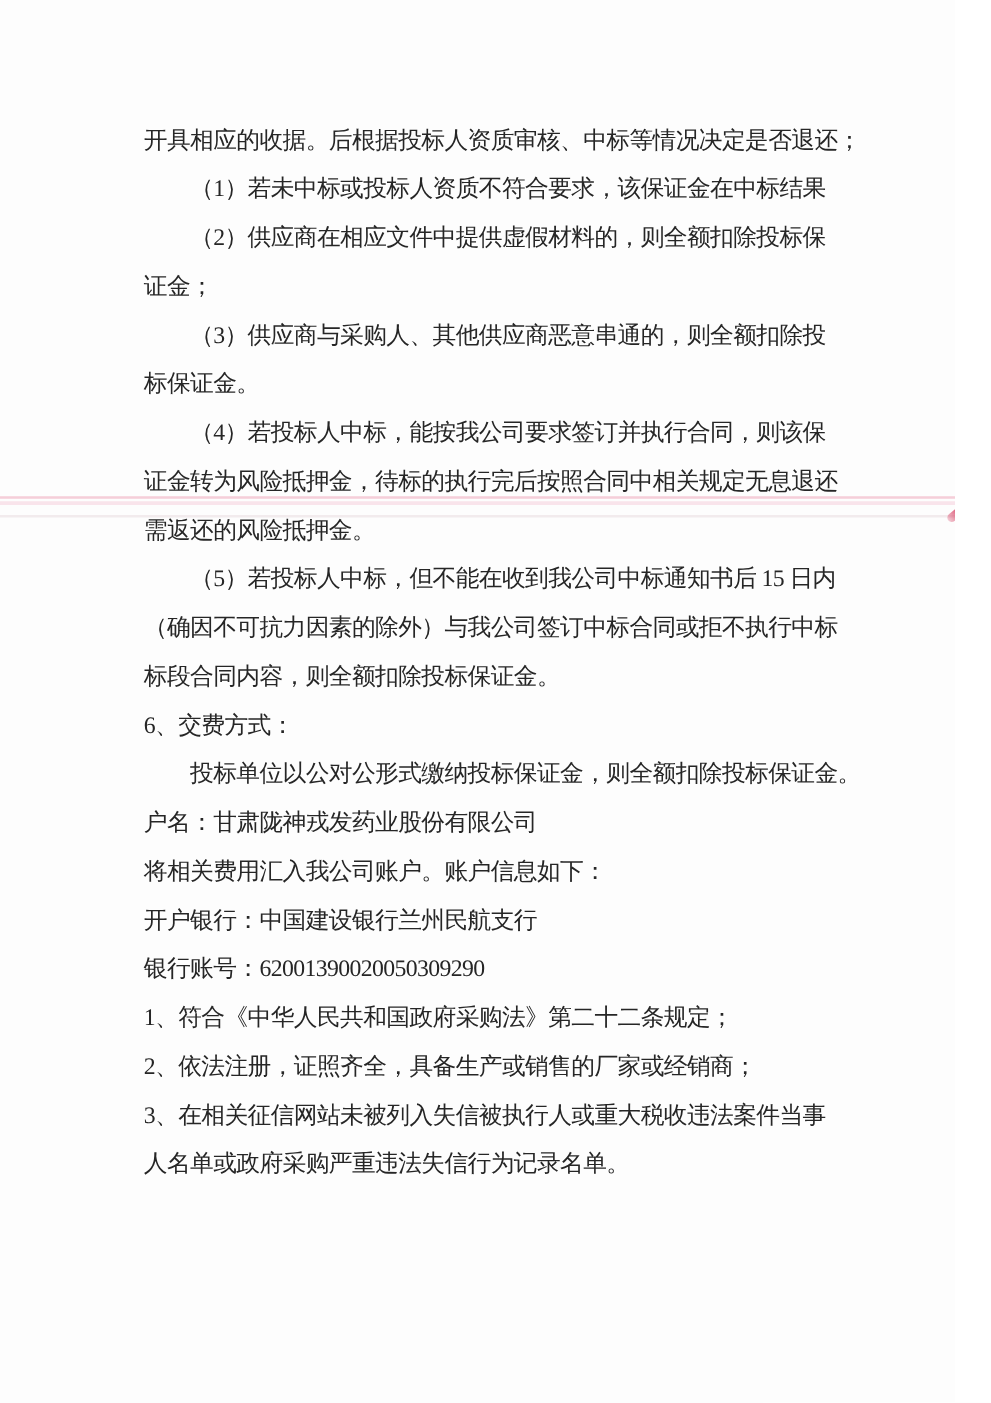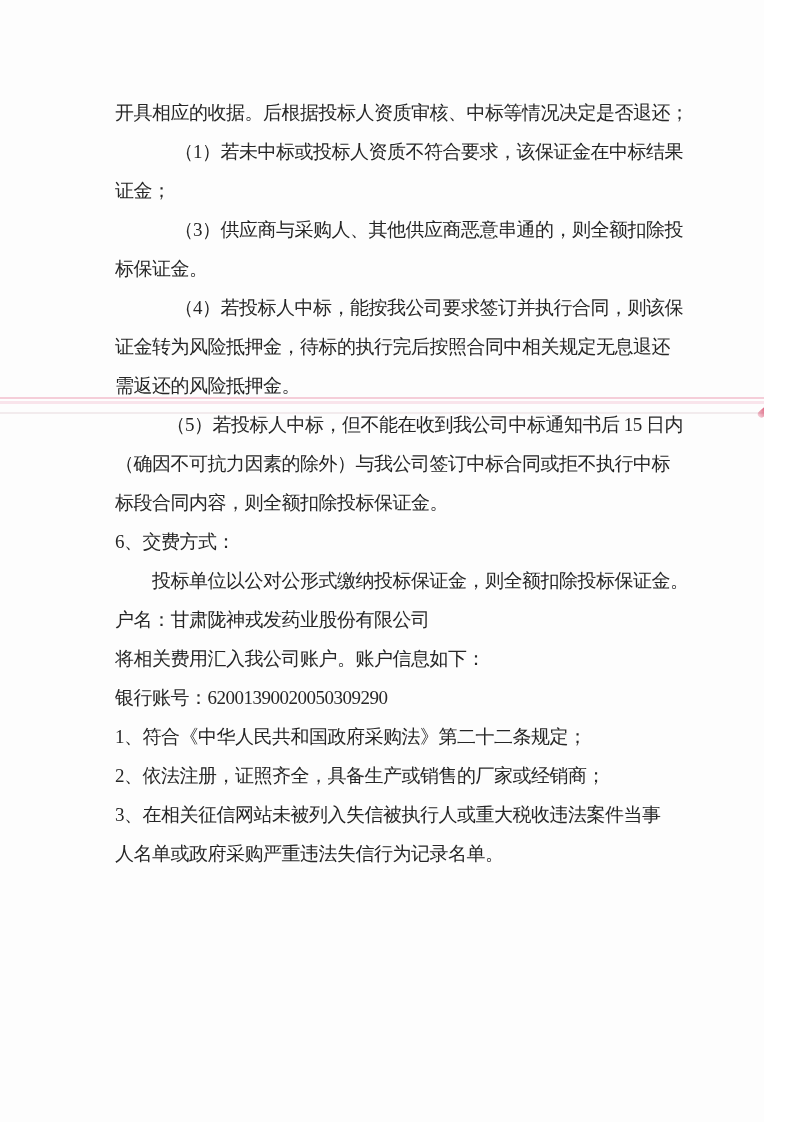--- a/index.html
+++ b/index.html
@@ -33,21 +33,21 @@
     width: 568px;
   }
   .line {
     height: 39px;
     line-height: 39px;
     font-size: 19px;
     letter-spacing: -0.5px;
     color: var(--ink-color);
     white-space: nowrap;
   }
-  .line.indent { text-indent: 37px; text-align: right; }
+  .line.indent { text-indent: 37px; }
   .line.bold { font-weight: 700; }
 
   
   .scanline {
     position: absolute;
     left: 0;
     width: 793px;
     pointer-events: none;
   }
   .scanline-1 { top: 397px; height: 2px; background: var(--scan-pink); opacity: 0.85; }
@@ -83,33 +83,35 @@
   .frag-6 { left: 770px; top: 390px; width: 9px;  height: 2px; }
 </style>
 </head>
 <body>
 
 <div class="page">
 
   <div class="content" id="doc-body">
       <div class="line">开具相应的收据。后根据投标人资质审核、中标等情况决定是否退还；</div>
       <div class="line indent">（1）若未中标或投标人资质不符合要求，该保证金在中标结果</div>
+      <div class="line indent">（2）供应商在相应文件中提供虚假材料的，则全额扣除投标保</div>
       <div class="line">证金；</div>
       <div class="line indent">（3）供应商与采购人、其他供应商恶意串通的，则全额扣除投</div>
       <div class="line">标保证金。</div>
       <div class="line indent">（4）若投标人中标，能按我公司要求签订并执行合同，则该保</div>
       <div class="line">证金转为风险抵押金，待标的执行完后按照合同中相关规定无息退还</div>
       <div class="line">需返还的风险抵押金。</div>
       <div class="line indent">（5）若投标人中标，但不能在收到我公司中标通知书后 15 日内</div>
       <div class="line">（确因不可抗力因素的除外）与我公司签订中标合同或拒不执行中标</div>
       <div class="line">标段合同内容，则全额扣除投标保证金。</div>
       <div class="line">6、交费方式：</div>
       <div class="line indent">投标单位以公对公形式缴纳投标保证金，则全额扣除投标保证金。</div>
       <div class="line">户名：甘肃陇神戎发药业股份有限公司</div>
       <div class="line">将相关费用汇入我公司账户。账户信息如下：</div>
+      <div class="line">开户银行：中国建设银行兰州民航支行</div>
       <div class="line">银行账号：62001390020050309290</div>
       <div class="line">1、符合《中华人民共和国政府采购法》第二十二条规定；</div>
       <div class="line">2、依法注册，证照齐全，具备生产或销售的厂家或经销商；</div>
       <div class="line">3、在相关征信网站未被列入失信被执行人或重大税收违法案件当事</div>
       <div class="line">人名单或政府采购严重违法失信行为记录名单。</div>
     </div>
 
   <div class="scanline scanline-1"></div>
   <div class="scanline scanline-2"></div>
   <div class="scanline scanline-3"></div>

